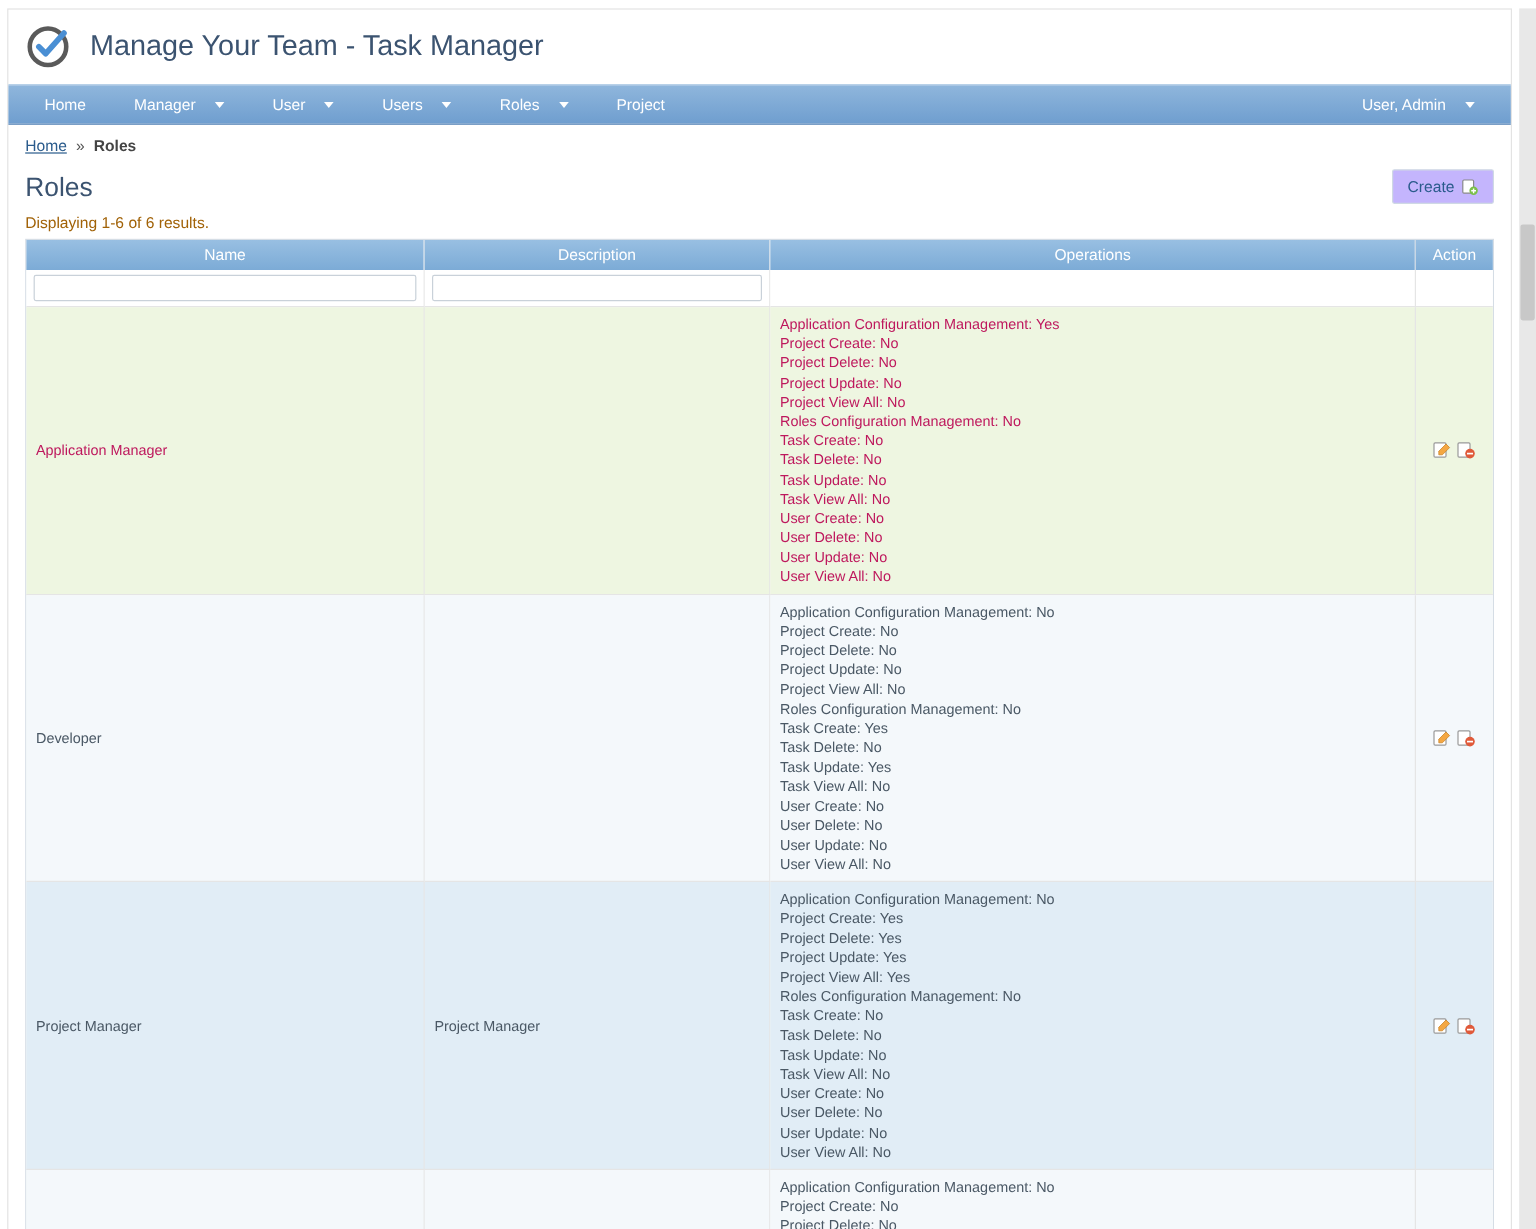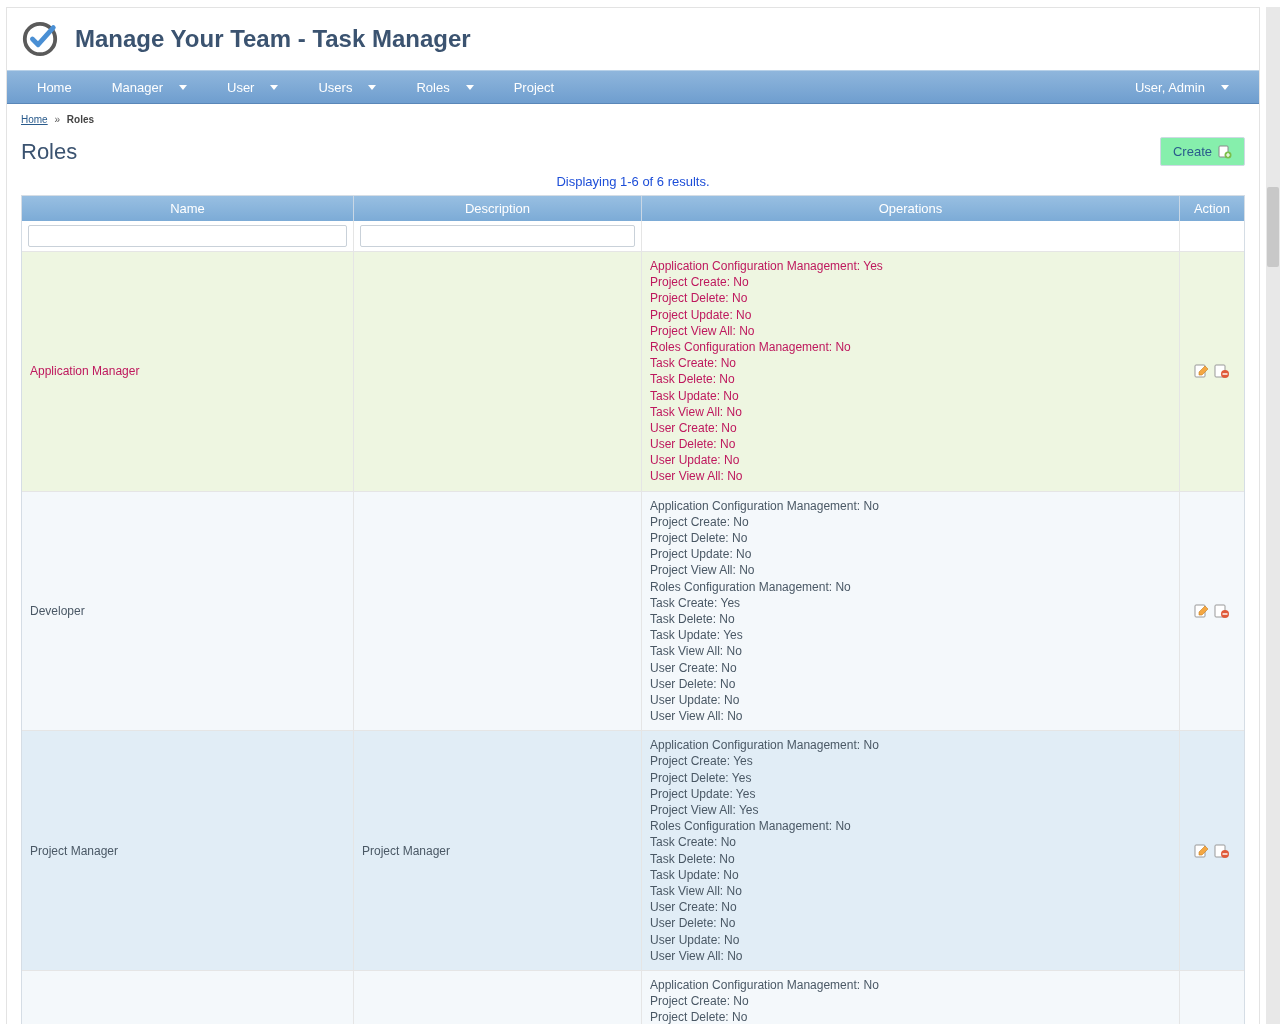--- a/index.html
+++ b/index.html
@@ -34,21 +34,21 @@
     padding: 12px 14px;
     gap: 16px;
   }
   .logo {
     width: 38px;
     height: 38px;
   }
   .app-title {
     font-size: 24px;
     color: #3b5370;
-    font-weight: bold;
+    font-weight: normal;
   }
   .navbar {
     background: linear-gradient(#8fb6dc, #6f9ecf);
     display: flex;
     align-items: center;
     height: 34px;
     padding: 0 10px;
     border-top: 1px solid #b8d1e8;
     border-bottom: 1px solid #5a87b8;
   }
@@ -65,52 +65,52 @@
   .nav-item .caret {
     width: 0; height: 0;
     border-left: 4px solid transparent;
     border-right: 4px solid transparent;
     border-top: 5px solid #fff;
     margin-left: 8px;
   }
   .nav-spacer { flex: 1; }
   .breadcrumb {
     padding: 10px 14px 8px 14px;
-    font-size: 10px;
+    font-size: 13px;
   }
   .breadcrumb a { color: #2a5b8c; text-decoration: underline; }
   .breadcrumb .sep { padding: 0 4px; color: #555; }
   .breadcrumb .current { color: #444; font-weight: bold; }
   .titlebar {
     display: flex;
     align-items: center;
     padding: 4px 14px 4px 14px;
   }
   .page-title {
     font-size: 22px;
     color: #3b5370;
     font-weight: normal;
   }
   .create-btn {
     margin-left: auto;
     border: 1px solid #cfd9e4;
-    background: #86efac;
+    background: #c4b5fd;
     color: #2a5b8c;
     padding: 6px 12px;
     font-size: 13px;
     cursor: pointer;
     border-radius: 2px;
     display: flex;
     align-items: center;
     gap: 6px;
   }
   .result-count {
-    text-align: center;
+    text-align: left;
     padding: 4px 14px 6px 14px;
-    color: #1d4ed8;
+    color: #a16207;
     font-size: 13px;
   }
   .grid-wrap { padding: 0 14px 20px 14px; }
   table.grid {
     width: 100%;
     border-collapse: separate;
     border-spacing: 0;
     border: 1px solid #d5dde5;
   }
   table.grid th {

